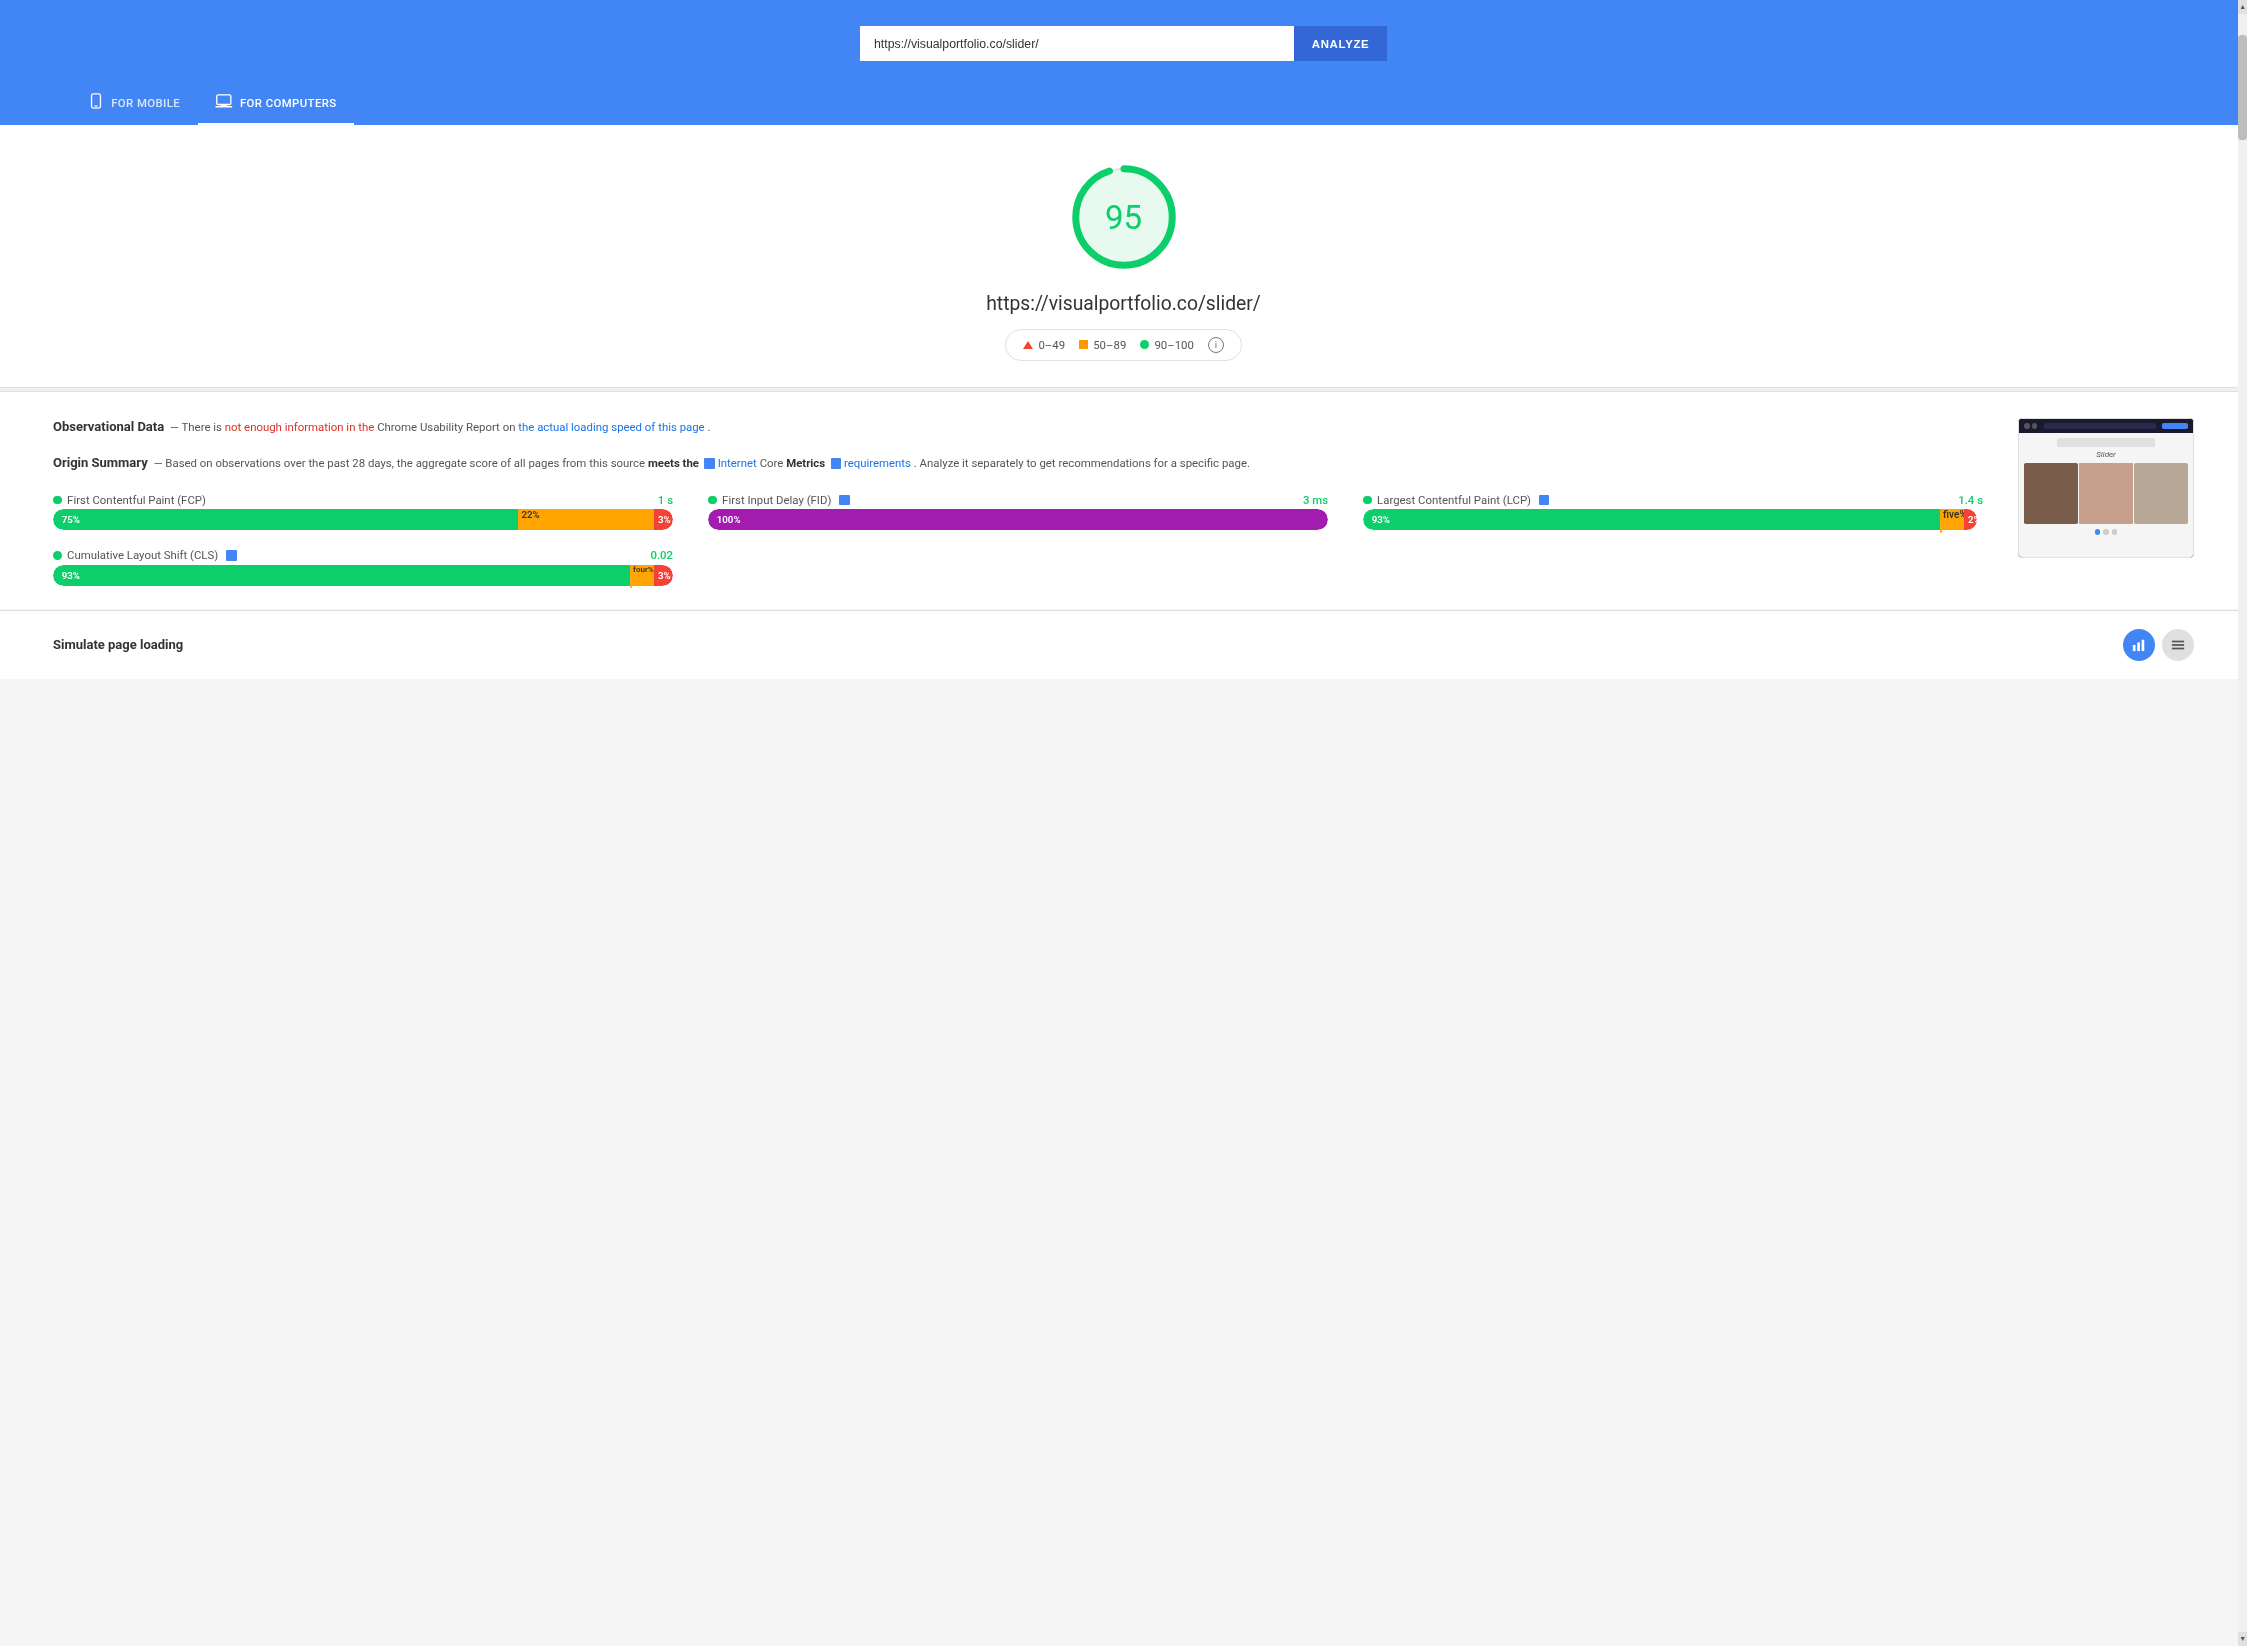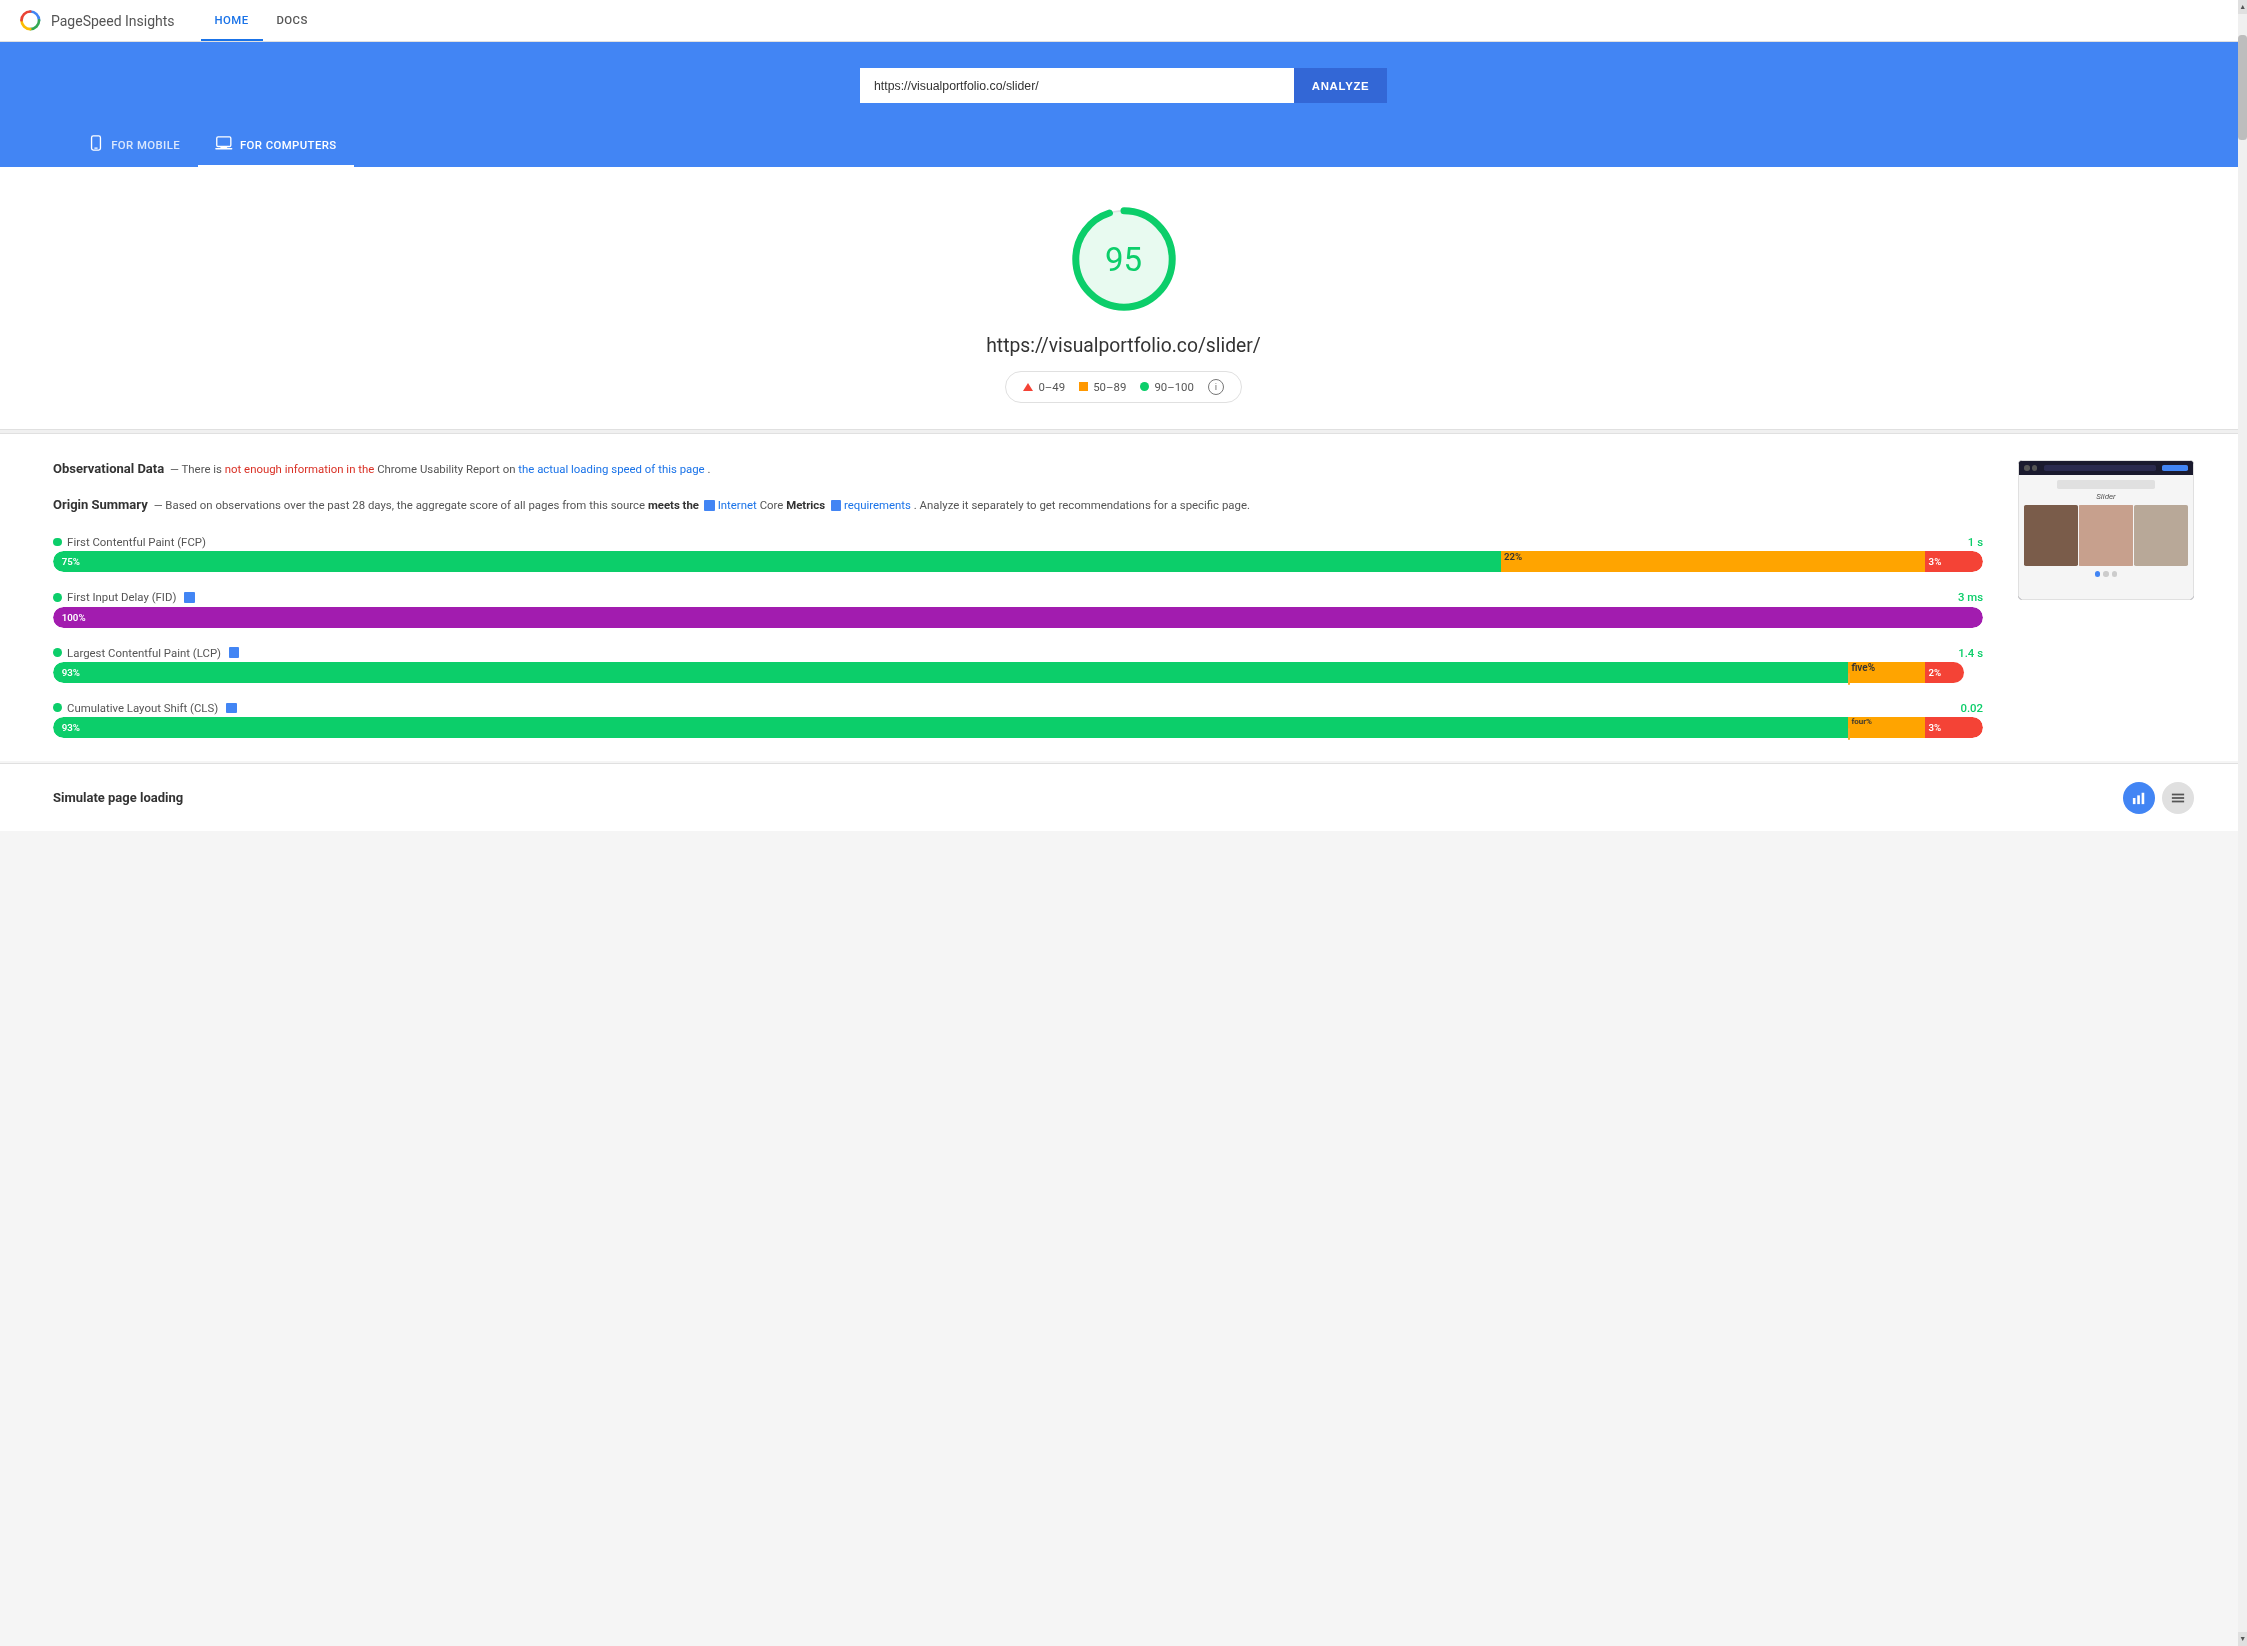--- a/index.html
+++ b/index.html
@@ -239,21 +239,21 @@
       color: #1a73e8;
     }
     .section-text .highlight-bold {
       font-weight: 700;
       color: #333;
     }
 
     
     .metrics-grid {
       display: grid;
-      grid-template-columns: 1fr;
+      grid-template-columns: 1fr 1fr 1fr;
       gap: 21px 35px;
       margin-top: 8.8px;
     }
     .metric-item { }
     .metric-header {
       display: flex;
       align-items: center;
       justify-content: space-between;
       margin-bottom: 5.3px;
     }
@@ -425,40 +425,20 @@
       position: absolute;
     }
     .arrow-up { top: 0; }
     .arrow-down { bottom: 0; }
   </style>
 </head>
 <body>
 
 <div class="page-wrapper">
 
-  <div class="top-bar">
-    <div class="logo-area">
-
-      <svg class="logo-icon" viewBox="0 0 28 28">
-        <path d="M14 4 A10 10 0 0 1 24 14" stroke="#4285f4" stroke-width="3" fill="none" stroke-linecap="round"></path>
-        <path d="M24 14 A10 10 0 0 1 14 24" stroke="#34a853" stroke-width="3" fill="none" stroke-linecap="round"></path>
-        <path d="M14 24 A10 10 0 0 1 4 14" stroke="#fbbc04" stroke-width="3" fill="none" stroke-linecap="round"></path>
-        <path d="M4 14 A10 10 0 0 1 14 4" stroke="#ea4335" stroke-width="3" fill="none" stroke-linecap="round"></path>
-      </svg>
-      <span class="app-title">PageSpeed Insights</span>
-    </div>
-    <nav class="nav-tabs">
-      <div class="nav-tab active">
-        <span>HOME</span>
-      </div>
-      <div class="nav-tab">
-        <span>DOCS</span>
-      </div>
-    </nav>
-  </div>
 
   <div class="hero">
     <div class="search-row">
       <input class="search-input" type="text" value="https://visualportfolio.co/slider/" style="">
       <button class="analyze-btn">
         <span>ANALYZE</span>
       </button>
     </div>
     <div class="device-tabs">
       <div class="device-tab">

